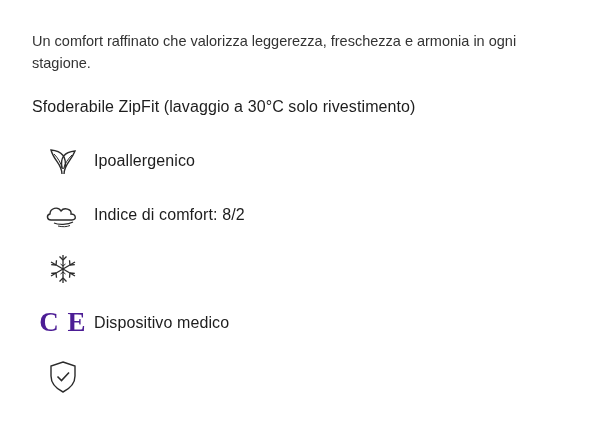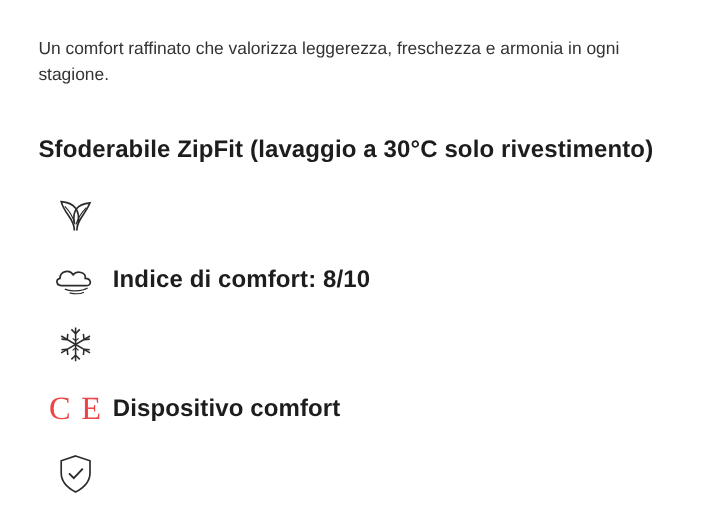--- a/index.html
+++ b/index.html
@@ -20,21 +20,21 @@
     height: 436px;
     box-sizing: border-box;
     padding: 30px 36px 0 32px;
   }
   .intro {
     font-size: 14.5px;
     line-height: 1.55;
     color: #333333;
     font-weight: 400;
     max-width: 540px;
-    margin: 0 0 24px 0;
+    margin: 0 0 6px 0;
   }
   .features {
     list-style: none;
     margin: 0;
     padding: 0;
   }
   .feature {
     display: flex;
     align-items: center;
     min-height: 52px;
@@ -47,33 +47,33 @@
     height: 52px;
     display: flex;
     align-items: center;
     justify-content: center;
     color: #2b2b2b;
   }
   .feature-icon svg {
     display: block;
   }
   .feature-label {
-    font-size: 20px;
-    font-weight: bold;
+    font-size: 16px;
+    font-weight: normal;
     color: #1d1d1d;
     letter-spacing: 0.1px;
     line-height: 1.3;
   }
   .ce-mark {
     font-family: "Liberation Serif", serif;
     font-size: 27px;
     line-height: 1;
     letter-spacing: 1px;
-    color: #ef4444;
-    font-weight: 400;
+    color: #4c1d95;
+    font-weight: 700;
   }
 </style>
 </head>
 <body>
 
 <div class="page">
 
   <p class="intro">Un comfort raffinato che valorizza leggerezza, freschezza e armonia in ogni stagione.</p>
 
   <ul class="features">
@@ -84,31 +84,32 @@
 
     <li class="feature">
       <span class="feature-icon">
         <svg width="34" height="34" viewBox="0 0 34 34" fill="none" stroke="#2b2b2b" stroke-width="1.4">
           <path d="M16 30 C16 20 8 17 5 6 C16 7 21 13 19 24"></path>
           <path d="M18 30 C18 21 25 17 29 7 C18 8 14 14 16 24"></path>
           <path d="M8 10 C12 14 15 19 16.5 25" stroke-width="1"></path>
           <path d="M26 11 C22 15 19 19 17.5 25" stroke-width="1"></path>
         </svg>
       </span>
+      <span class="feature-label">Ipoallergenico</span>
     </li>
 
     <li class="feature">
       <span class="feature-icon">
         <svg width="38" height="26" viewBox="0 0 38 26" fill="none" stroke="#2b2b2b" stroke-width="1.4">
           <path d="M7 18 C3 18 2 13 6 12 C6 6 14 4 17 9 C20 5 28 7 27 12 C32 12 33 18 28 18 z"></path>
           <path d="M10 21 C14 23 24 23 29 20" stroke-width="1.1"></path>
           <path d="M14 24 C18 25 23 25 26 23.5" stroke-width="1"></path>
         </svg>
       </span>
-      <span class="feature-label">Indice di comfort: 8/10</span>
+      <span class="feature-label">Indice di comfort: 8/2</span>
     </li>
 
     <li class="feature">
       <span class="feature-icon">
         <svg width="32" height="32" viewBox="0 0 32 32" fill="none" stroke="#2b2b2b" stroke-width="1.3">
           <g>
             <path d="M16 2 V30"></path>
             <path d="M4 9 L28 23"></path>
             <path d="M28 9 L4 23"></path>
             <path d="M16 7 l-3.5 -3.5 M16 7 l3.5 -3.5"></path>
@@ -121,21 +122,21 @@
             <path d="M16 19 l-2.5 2 M16 19 l2.5 2" stroke-width="1"></path>
           </g>
         </svg>
       </span>
     </li>
 
     <li class="feature">
       <span class="feature-icon">
         <span class="ce-mark">C E</span>
       </span>
-      <span class="feature-label">Dispositivo comfort</span>
+      <span class="feature-label">Dispositivo medico</span>
     </li>
 
     <li class="feature">
       <span class="feature-icon">
         <svg width="30" height="34" viewBox="0 0 30 34" fill="none" stroke="#2b2b2b" stroke-width="1.4">
           <path d="M15 2 L27 6 V16 C27 24 21 29 15 32 C9 29 3 24 3 16 V6 z"></path>
           <path d="M9.5 16.5 L13.5 20.5 L21 12.5" stroke-width="1.6"></path>
         </svg>
       </span>
     </li>

